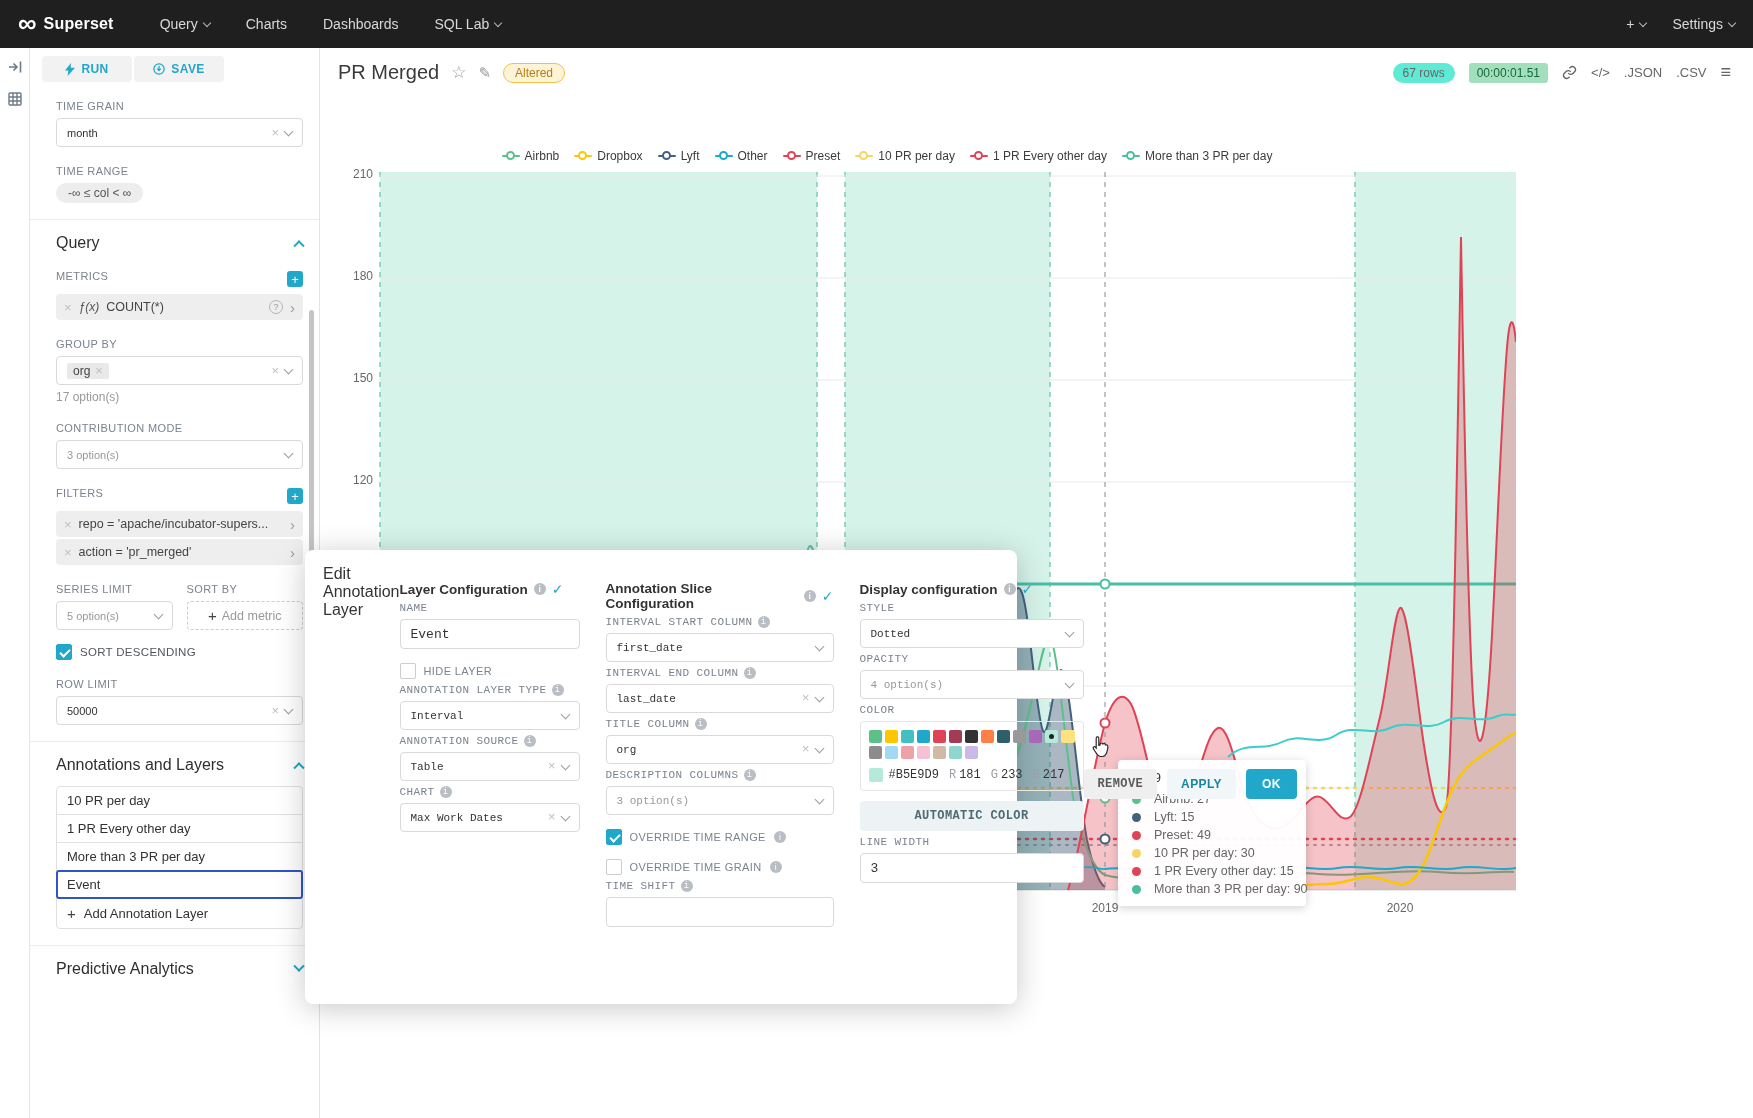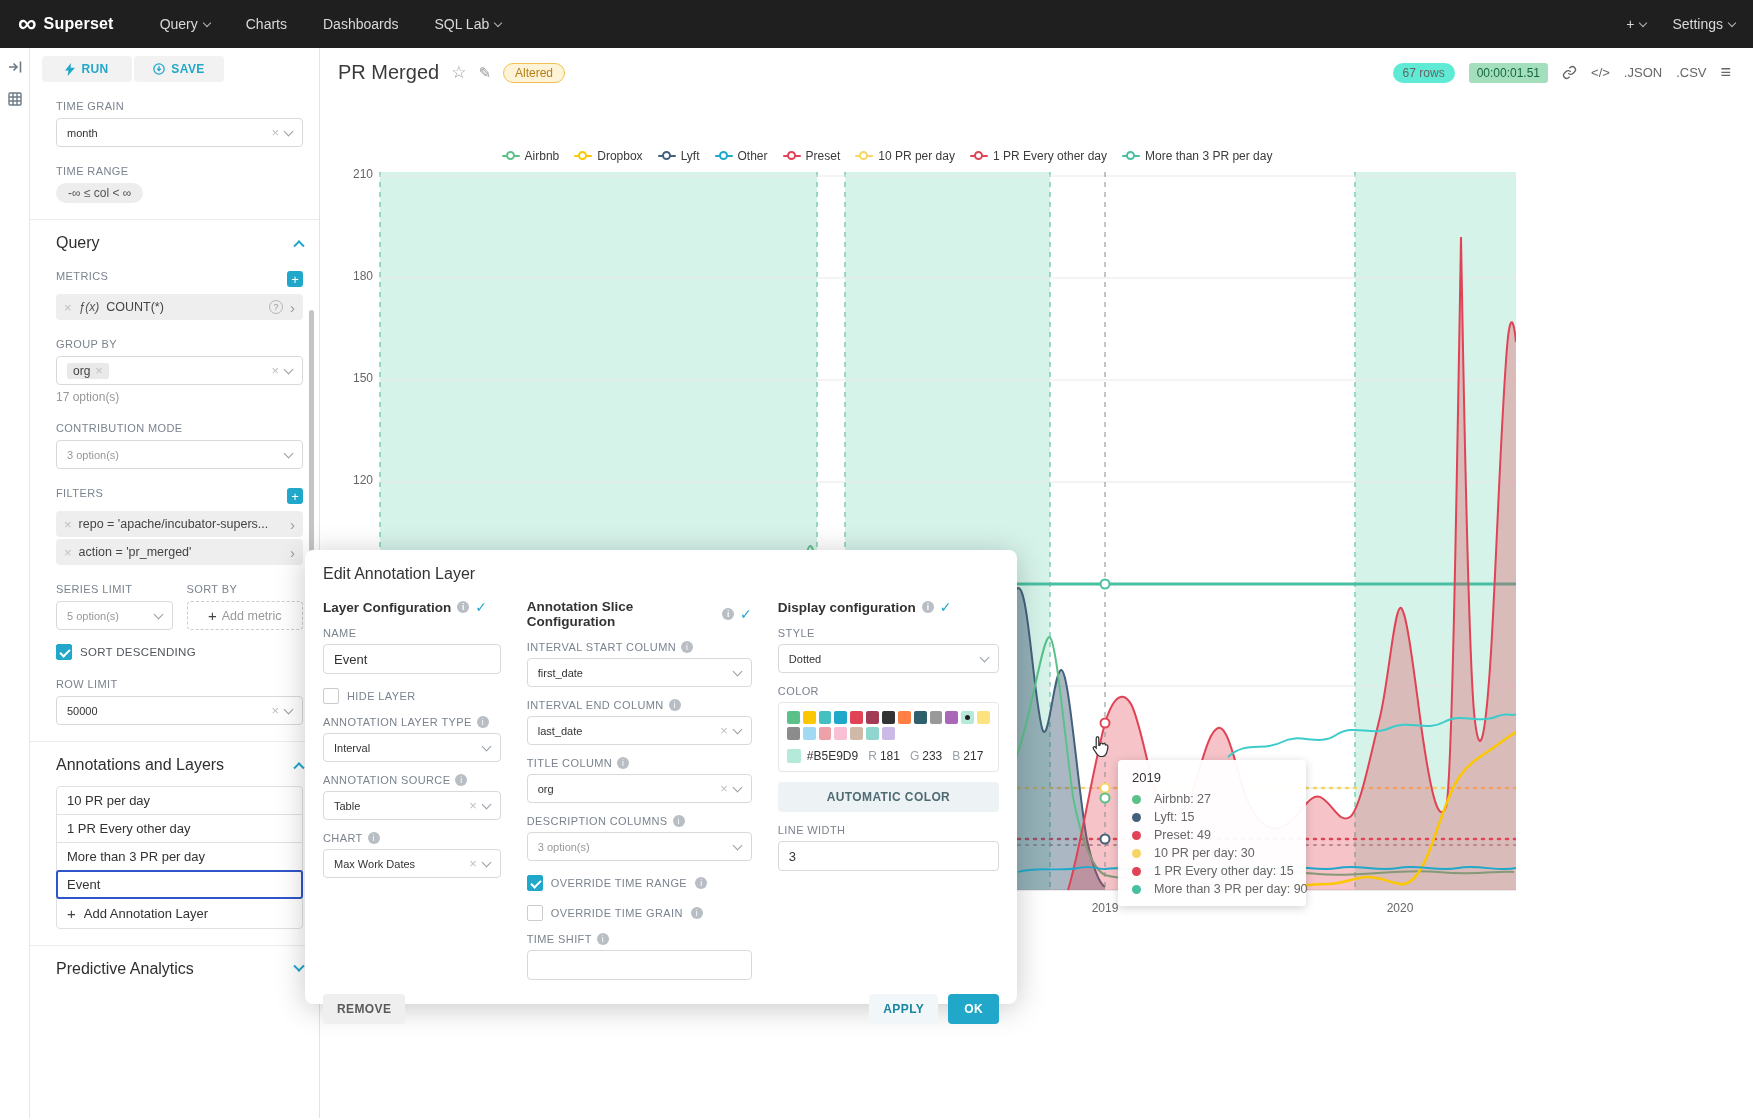--- a/index.html
+++ b/index.html
@@ -92,41 +92,41 @@
   .xtick { position:absolute; width:50px; text-align:center; font-size:12px; color:#666; top:806px; }
   .plot { position:absolute; left:58px; top:77px; }
   .tooltip { position:absolute; left:798px; top:665px; width:188px; background:rgba(255,255,255,.96); border-radius:4px; box-shadow:0 2px 10px rgba(0,0,0,.18); padding:10px 14px; z-index:10; }
   .tt-title { font-size:13px; color:#333; margin-bottom:7px; }
   .tt-row { display:flex; align-items:center; gap:13px; margin-top:4px; }
   .tt-dot { width:9px; height:9px; border-radius:50%; flex:none; }
   .tt-text { font-size:12.5px; color:#666; white-space:nowrap; }
   .cursor { position:absolute; left:770px; top:640px; z-index:12; }
 
   
-  .modal { position:absolute; left:305px; top:550px; width:712px; height:454px; background:#fff; border-radius:8px; box-shadow:0 4px 30px rgba(0,0,0,.22); z-index:20; padding:15px 18px; display:flex; flex-direction:column; }
+  .modal { position:absolute; left:305px; top:550px; width:712px; height:454px; background:#fff; border-radius:8px; box-shadow:0 4px 30px rgba(0,0,0,.22); z-index:20; padding:15px 18px; display:flex; flex-direction:row; }
   .modal-title { font-size:16px; color:#333; font-weight:500; }
   .modal-cols { display:flex; gap:26px; margin-top:16px; flex:1; }
   .mcol1 { width:180px; } .mcol2 { width:228px; } .mcol3 { width:224px; }
   .mod-head { display:flex; align-items:center; gap:6px; font-size:13.5px; font-weight:700; color:#333; }
   .tick { color:#20A7C9; font-weight:700; font-size:14px; }
   .info { display:inline-block; width:12px; height:12px; border-radius:50%; background:#B8BEC4; color:#fff; font-size:8.5px; line-height:12px; text-align:center; flex:none; }
-  .mfield { margin-top:12px; }
+  .mfield { margin-top:5px;font-family:Liberation Mono, monospace; }
   .mfield .label { margin-bottom:5px; }
   input.text { width:100%; height:30px; border:1px solid #D9D9D9; border-radius:4px; padding:0 10px; font-size:13px; color:#333; font-family:inherit; outline:none; }
   .color-panel { border:1px solid #E6E6E6; border-radius:4px; padding:8px; }
   .swatch-grid { display:grid; grid-template-columns:repeat(13,1fr); gap:3px; }
   .swatch { height:13px; border-radius:2px; cursor:pointer; position:relative; }
   .swatch.selected::after { content:''; position:absolute; inset:0; margin:auto; width:5px; height:5px; background:#222; border-radius:50%; }
   .hex-row { display:flex; align-items:center; margin-top:9px; font-size:12px; color:#333; }
   .hex-chip { width:14px; height:14px; border-radius:2px; margin-right:6px; flex:none; }
   .rgb-l { color:#9AA0A6; margin-left:10px; margin-right:3px; }
   .auto-color { margin-top:10px; width:100%; height:30px; border:none; border-radius:4px; background:#EDF3F5; color:#4F6A72; font-weight:700; font-size:12px; letter-spacing:.4px; cursor:pointer; font-family:inherit; }
   .modal-footer { display:flex; align-items:center; gap:10px; margin-top:14px; }
   .btn { border:none; border-radius:4px; font-size:12px; font-weight:700; letter-spacing:.4px; padding:8px 14px; cursor:pointer; font-family:inherit; }
-  .btn-remove { background:#EFEFEF; color:#5A5A5A; margin-right:auto; }
+  .btn-remove { background:#EFEFEF; color:#5A5A5A; margin-right:auto;font-family:Liberation Mono, monospace; }
   .btn-apply { background:#F1F6F8; color:#1985A0; }
   .btn-ok { background:#20A7C9; color:#fff; padding:8px 16px; }
 </style>
 </head>
 <body>
 
 <div class="page">
 
   <nav class="topbar">
     <div class="brand">
@@ -630,20 +630,27 @@
       <div class="mcol3">
         <div class="mod-head">
           <span>Display configuration</span>
           <span class="info">i</span>
           <span class="tick">✓</span>
         </div>
         <div class="mfield">
           <div class="label">STYLE</div>
           <div class="select">
             <span class="val">Dotted</span>
+            <span class="cv"></span>
+          </div>
+        </div>
+        <div class="mfield">
+          <div class="label">OPACITY</div>
+          <div class="select">
+            <span class="val ph">4 option(s)</span>
             <span class="cv"></span>
           </div>
         </div>
         <div class="mfield">
           <div class="label">COLOR</div>
           <div class="color-panel">
             <div class="swatch-grid">
                 <div class="swatch" style="background: rgb(90, 193, 137);"></div>
                 <div class="swatch" style="background: rgb(252, 199, 0);"></div>
                 <div class="swatch" style="background: rgb(69, 191, 193);"></div>

